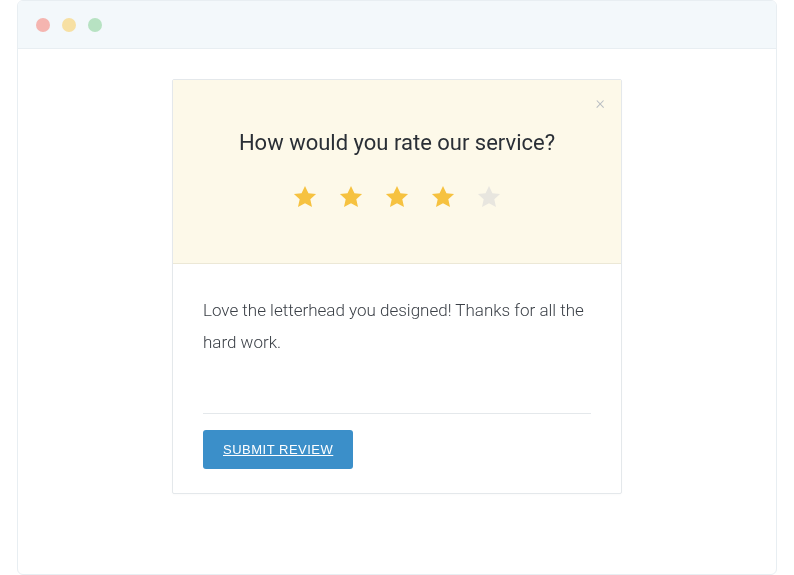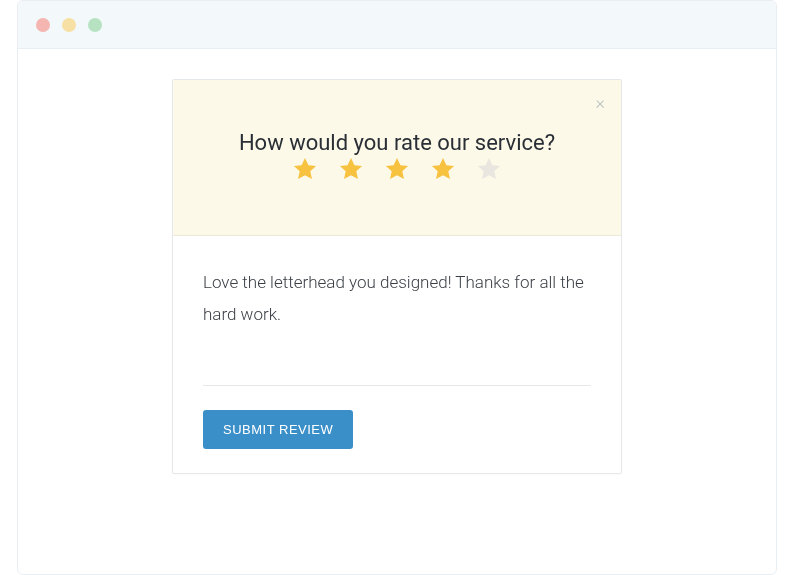--- a/index.html
+++ b/index.html
@@ -58,20 +58,21 @@
       color: #b8bdc2;
       font-size: 18px;
       line-height: 1;
       cursor: pointer;
       font-weight: 300;
     }
     .title {
       font-size: 22px;
       color: #2a2f36;
       font-weight: 400;
+      margin-bottom: 28px;
     }
     .stars {
       display: flex;
       justify-content: center;
       gap: 18px;
     }
     .star { cursor: pointer; }
     .star svg { display: block; }
     .modal-body {
       padding: 30px 30px 24px 30px;
@@ -84,30 +85,31 @@
       font-size: 17px;
       color: #3a3f46;
       line-height: 1.9;
       resize: none;
       outline: none;
       font-family: inherit;
       padding: 0 0 12px 0;
       font-weight: 300;
     }
     .submit-btn {
-      margin-top: 20px;
+      margin-top: 12px;
       background: #3b8fc9;
       color: #fff;
       border: none;
       padding: 12px 20px;
       font-size: 13px;
       letter-spacing: 0.5px;
       border-radius: 3px;
       cursor: pointer;
       font-weight: 500;
+      text-decoration: underline;
     }
   </style>
 </head>
 <body>
 
 <div class="browser-window">
   <div class="titlebar">
     <div class="dot dot-red"></div>
     <div class="dot dot-yellow"></div>
     <div class="dot dot-green"></div>

